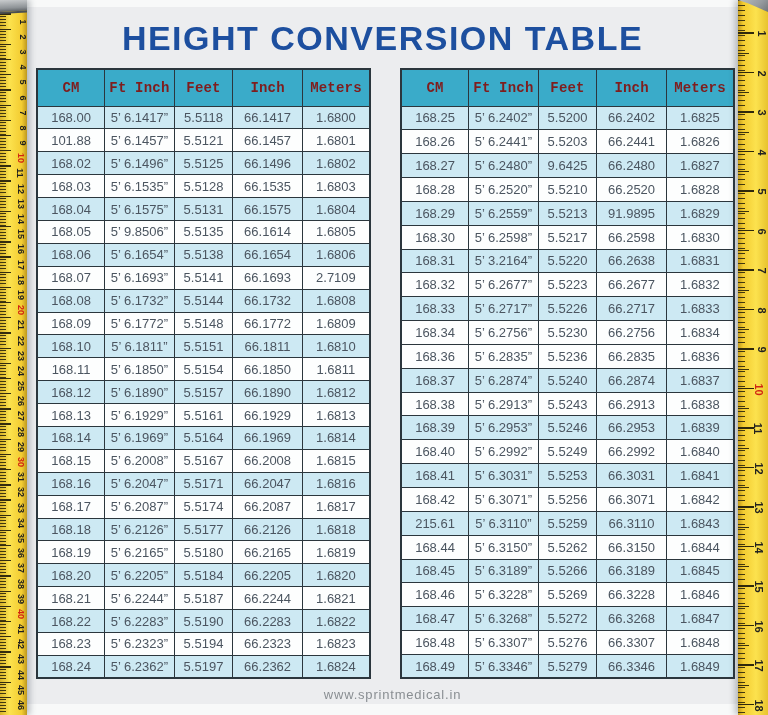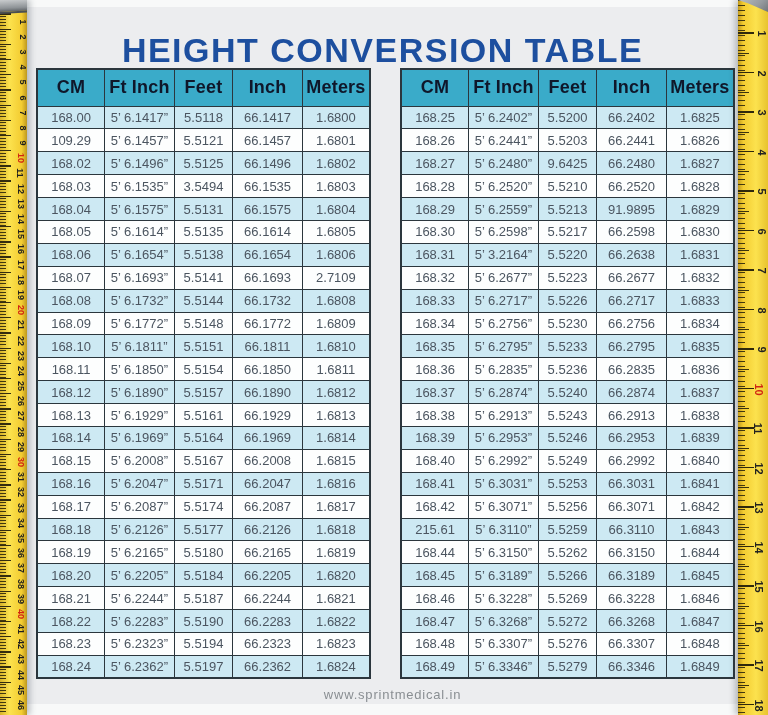--- a/index.html
+++ b/index.html
@@ -83,43 +83,44 @@
   .ruler-unit .num{
     position:absolute;right:4px;top:0;
     transform:translateY(-45%) rotate(90deg);
     font-size:11px;font-weight:bold;color:#22221f;line-height:1;
   }
   .ruler-unit .num.red{color:#d22512;}
 
   
   .content{position:absolute;left:27px;right:30px;top:0;bottom:0;}
   .title{
-    margin:12px;padding-top:19px;text-align:center;
+    margin:0;padding-top:19px;text-align:center;
     font-size:34px;font-weight:bold;letter-spacing:1.5px;
     color:var(--blue);
   }
   .tables-row{
     position:absolute;top:68px;left:9px;right:3px;
     display:flex;justify-content:space-between;
   }
   table.conv-table{
     width:335px;border-collapse:collapse;
     border:2px solid var(--border);
     table-layout:fixed;
     background:var(--rowwhite);
   }
   .conv-table col.c-cm{width:20.3%;}
   .conv-table col.c-ftinch{width:20.9%;}
   .conv-table col.c-feet{width:17.6%;}
   .conv-table col.c-inch{width:20.9%;}
   .conv-table col.c-meters{width:20.3%;}
   .conv-table th{
-    height:37px;background:var(--teal);color:#0f172a;
-    font-size:18px;font-weight:bold;letter-spacing:.2px;
+    height:37px;background:var(--teal);color:#7f1d1d;
+    font-size:14px;font-weight:bold;letter-spacing:.2px;
     border:1.4px solid var(--border);
+    font-family:Liberation Mono, monospace;
   }
   .conv-table td{
     height:22.9px;text-align:center;vertical-align:middle;
     font-size:13px;color:var(--celltext);
     border:1.2px solid var(--border);
     padding:0;white-space:nowrap;overflow:hidden;
   }
   .conv-table tr.alt td{background:var(--rowblue);}
   .footer{
     position:absolute;left:0;right:0;bottom:13px;
@@ -377,50 +378,50 @@
         </thead>
       <tbody>
           <tr class="alt">
             <td>168.00</td>
             <td>5’ 6.1417”</td>
             <td>5.5118</td>
             <td>66.1417</td>
             <td>1.6800</td>
           </tr>
           <tr>
-            <td>109.29</td>
+            <td>101.88</td>
             <td>5’ 6.1457”</td>
             <td>5.5121</td>
             <td>66.1457</td>
             <td>1.6801</td>
           </tr>
           <tr class="alt">
             <td>168.02</td>
             <td>5’ 6.1496”</td>
             <td>5.5125</td>
             <td>66.1496</td>
             <td>1.6802</td>
           </tr>
           <tr>
             <td>168.03</td>
             <td>5’ 6.1535”</td>
-            <td>3.5494</td>
+            <td>5.5128</td>
             <td>66.1535</td>
             <td>1.6803</td>
           </tr>
           <tr class="alt">
             <td>168.04</td>
             <td>5’ 6.1575”</td>
             <td>5.5131</td>
             <td>66.1575</td>
             <td>1.6804</td>
           </tr>
           <tr>
             <td>168.05</td>
-            <td>5’ 6.1614”</td>
+            <td>5’ 9.8506”</td>
             <td>5.5135</td>
             <td>66.1614</td>
             <td>1.6805</td>
           </tr>
           <tr class="alt">
             <td>168.06</td>
             <td>5’ 6.1654”</td>
             <td>5.5138</td>
             <td>66.1654</td>
             <td>1.6806</td>
@@ -635,27 +636,20 @@
             <td>66.2717</td>
             <td>1.6833</td>
           </tr>
           <tr>
             <td>168.34</td>
             <td>5’ 6.2756”</td>
             <td>5.5230</td>
             <td>66.2756</td>
             <td>1.6834</td>
           </tr>
-          <tr class="alt">
-            <td>168.35</td>
-            <td>5’ 6.2795”</td>
-            <td>5.5233</td>
-            <td>66.2795</td>
-            <td>1.6835</td>
-          </tr>
           <tr>
             <td>168.36</td>
             <td>5’ 6.2835”</td>
             <td>5.5236</td>
             <td>66.2835</td>
             <td>1.6836</td>
           </tr>
           <tr class="alt">
             <td>168.37</td>
             <td>5’ 6.2874”</td>

